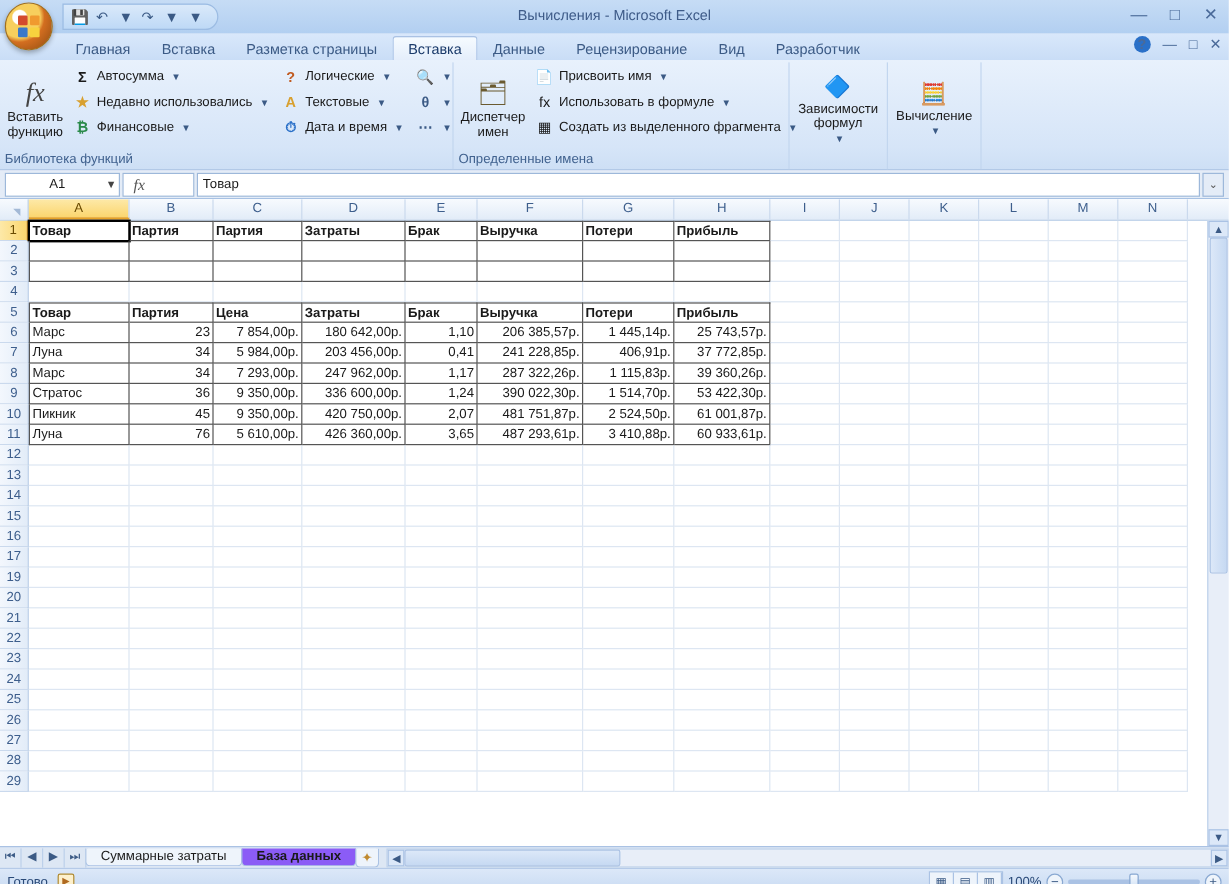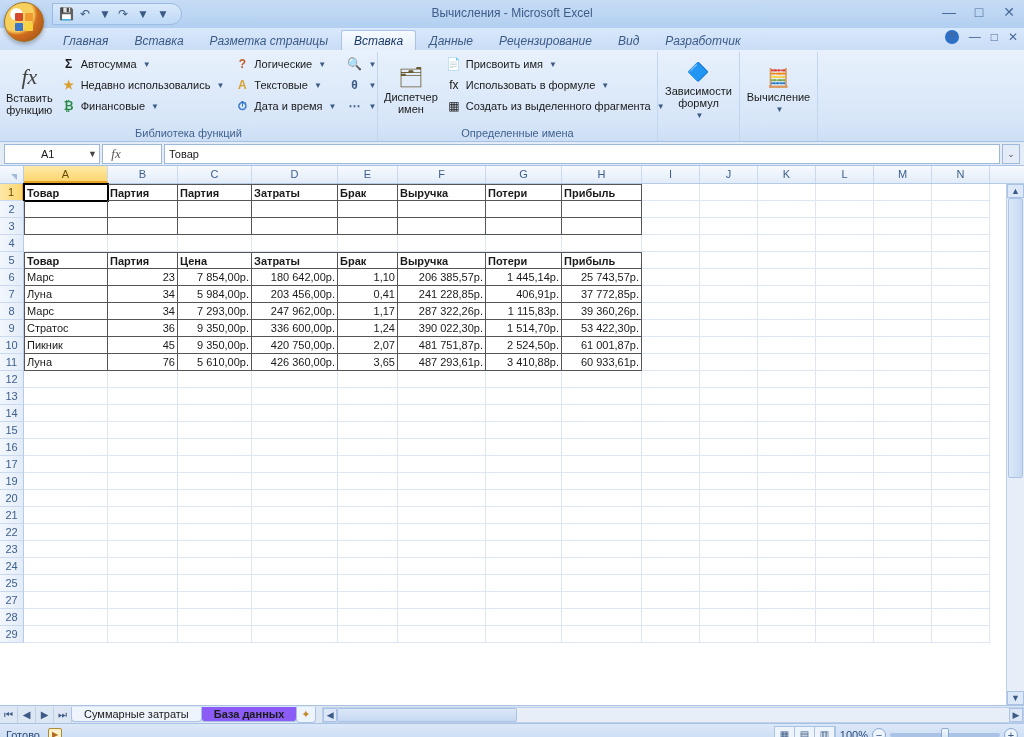--- a/index.html
+++ b/index.html
@@ -24,21 +24,21 @@
   .tab { padding: 3px 12px 2px; color:#3b5a85; font-size:12px; cursor:pointer; border:1px solid transparent; border-bottom:none; border-radius: 3px 3px 0 0;}
   .tab.active { background: linear-gradient(#f6fbff,#e4eefb); border-color:#aac2e4; color:#1a3a6a; font-weight:normal;}
   .help-ctrls { position:absolute; right:6px; top:2px; display:flex; gap:10px; align-items:center;}
   .help-ctrls span { color:#4a6a99; font-size:12px;}
   .help-circle{ width:14px;height:14px;border-radius:50%;background:#2a70c8;color:#fff;font-weight:bold;display:flex;align-items:center;justify-content:center;font-size:10px;}
 
   
   .ribbon { height: 92px; background: linear-gradient(#e8f1fc,#d6e5f8 80%,#cddff5); border-bottom:1px solid #a7c1e3; display:flex; padding-top:2px;}
   .group { border-right:1px solid #c2d6ef; display:flex; flex-direction:column; justify-content:space-between; padding: 2px 4px 0;}
   .group-body { display:flex; align-items:flex-start; gap:2px; flex:1;}
-  .group-title { text-align:center; color:#41628f; font-size:11px; padding-bottom:2px;}
+  .group-title { color:#41628f; font-size:11px; padding-bottom:2px;}
   .big-btn { display:flex; flex-direction:column; align-items:center; justify-content:center; width:60px; height:72px; text-align:center; gap:2px; border-radius:3px; padding:2px;}
   .big-btn .lbl { font-size:11px; color:#1a1a1a; line-height:12px; white-space:pre-line;}
   .small-btns { display:flex; flex-direction:column; gap:1px; }
   .sm-btn { display:flex; align-items:center; gap:4px; padding:2px 4px; white-space:nowrap;}
   .sm-ic { width:16px; height:16px; display:flex; align-items:center; justify-content:center; font-size:12px;}
   .dd { font-size:8px; color:#3b5a85; margin-left:2px;}
 
   
   .name-formula { height: 24px; background:#e4ecf7; display:flex; align-items:center; border-bottom:1px solid #a7c1e3; padding: 2px 4px; gap:2px;}
   .namebox { width:96px; background:#fff; border:1px solid #9db8da; height:20px; display:flex; align-items:center; padding:0 4px 0 36px; position:relative;}
@@ -117,21 +117,21 @@
   </div>
   <div class="title-text">Вычисления - Microsoft Excel</div>
   <div class="win-ctrls">
     <span>—</span>
     <span>□</span>
     <span>✕</span>
   </div>
 </div>
 
 <div class="tabs-row">
-  <div id="tabs-container" style="display:flex;font-style:italic;">
+  <div id="tabs-container" style="display:flex;">
       <div class="tab">Главная</div>
       <div class="tab">Вставка</div>
       <div class="tab">Разметка страницы</div>
       <div class="tab active">Вставка</div>
       <div class="tab">Данные</div>
       <div class="tab">Рецензирование</div>
       <div class="tab">Вид</div>
       <div class="tab">Разработчик</div>
     </div>
   <div class="help-ctrls">
@@ -692,20 +692,37 @@
         <div class="cell cG"></div>
         <div class="cell cH"></div>
         <div class="cell cR"></div>
         <div class="cell cR"></div>
         <div class="cell cR"></div>
         <div class="cell cR"></div>
         <div class="cell cR"></div>
         <div class="cell cR"></div>
       </div>
       <div class="row">
+        <div class="rh">26</div>
+        <div class="cell cA"></div>
+        <div class="cell cB"></div>
+        <div class="cell cC"></div>
+        <div class="cell cD"></div>
+        <div class="cell cE"></div>
+        <div class="cell cF"></div>
+        <div class="cell cG"></div>
+        <div class="cell cH"></div>
+        <div class="cell cR"></div>
+        <div class="cell cR"></div>
+        <div class="cell cR"></div>
+        <div class="cell cR"></div>
+        <div class="cell cR"></div>
+        <div class="cell cR"></div>
+      </div>
+      <div class="row">
         <div class="rh">27</div>
         <div class="cell cA"></div>
         <div class="cell cB"></div>
         <div class="cell cC"></div>
         <div class="cell cD"></div>
         <div class="cell cE"></div>
         <div class="cell cF"></div>
         <div class="cell cG"></div>
         <div class="cell cH"></div>
         <div class="cell cR"></div>

